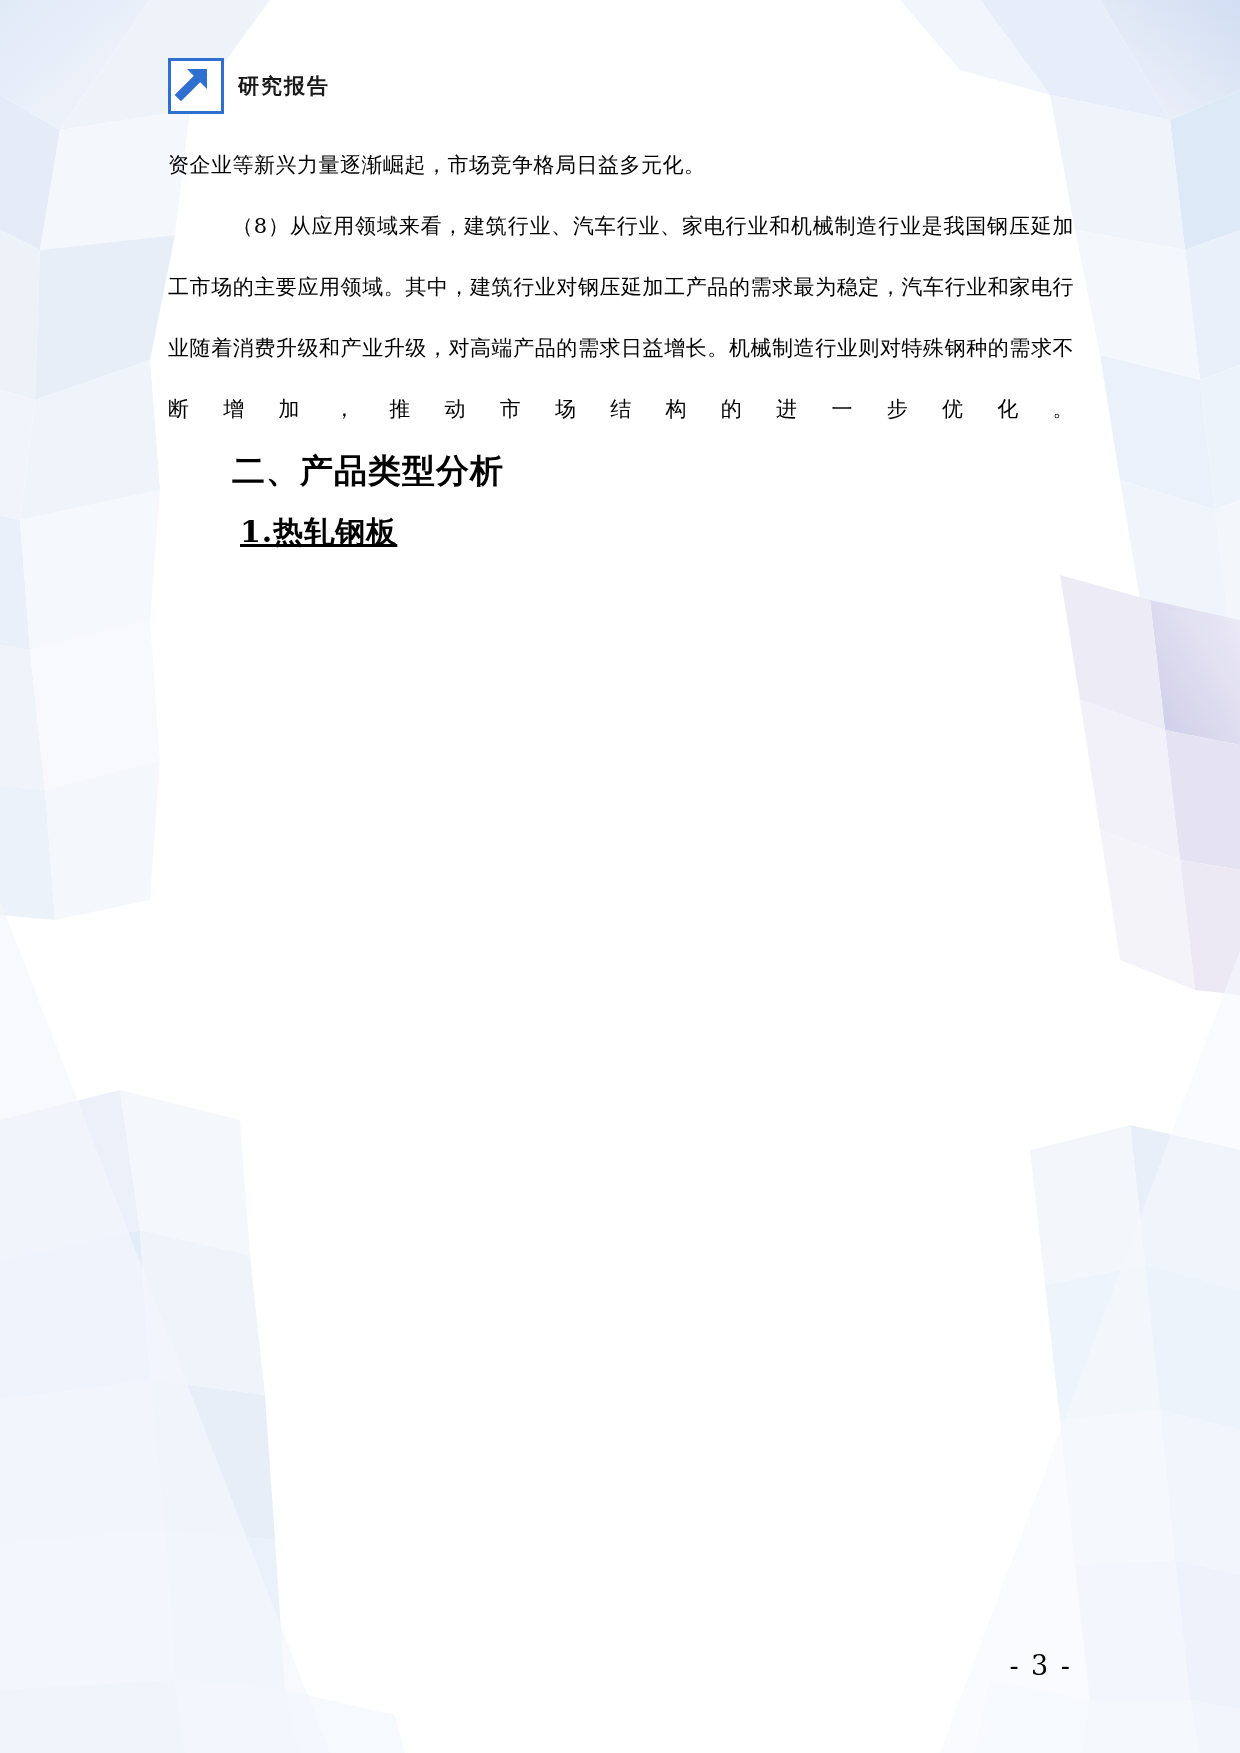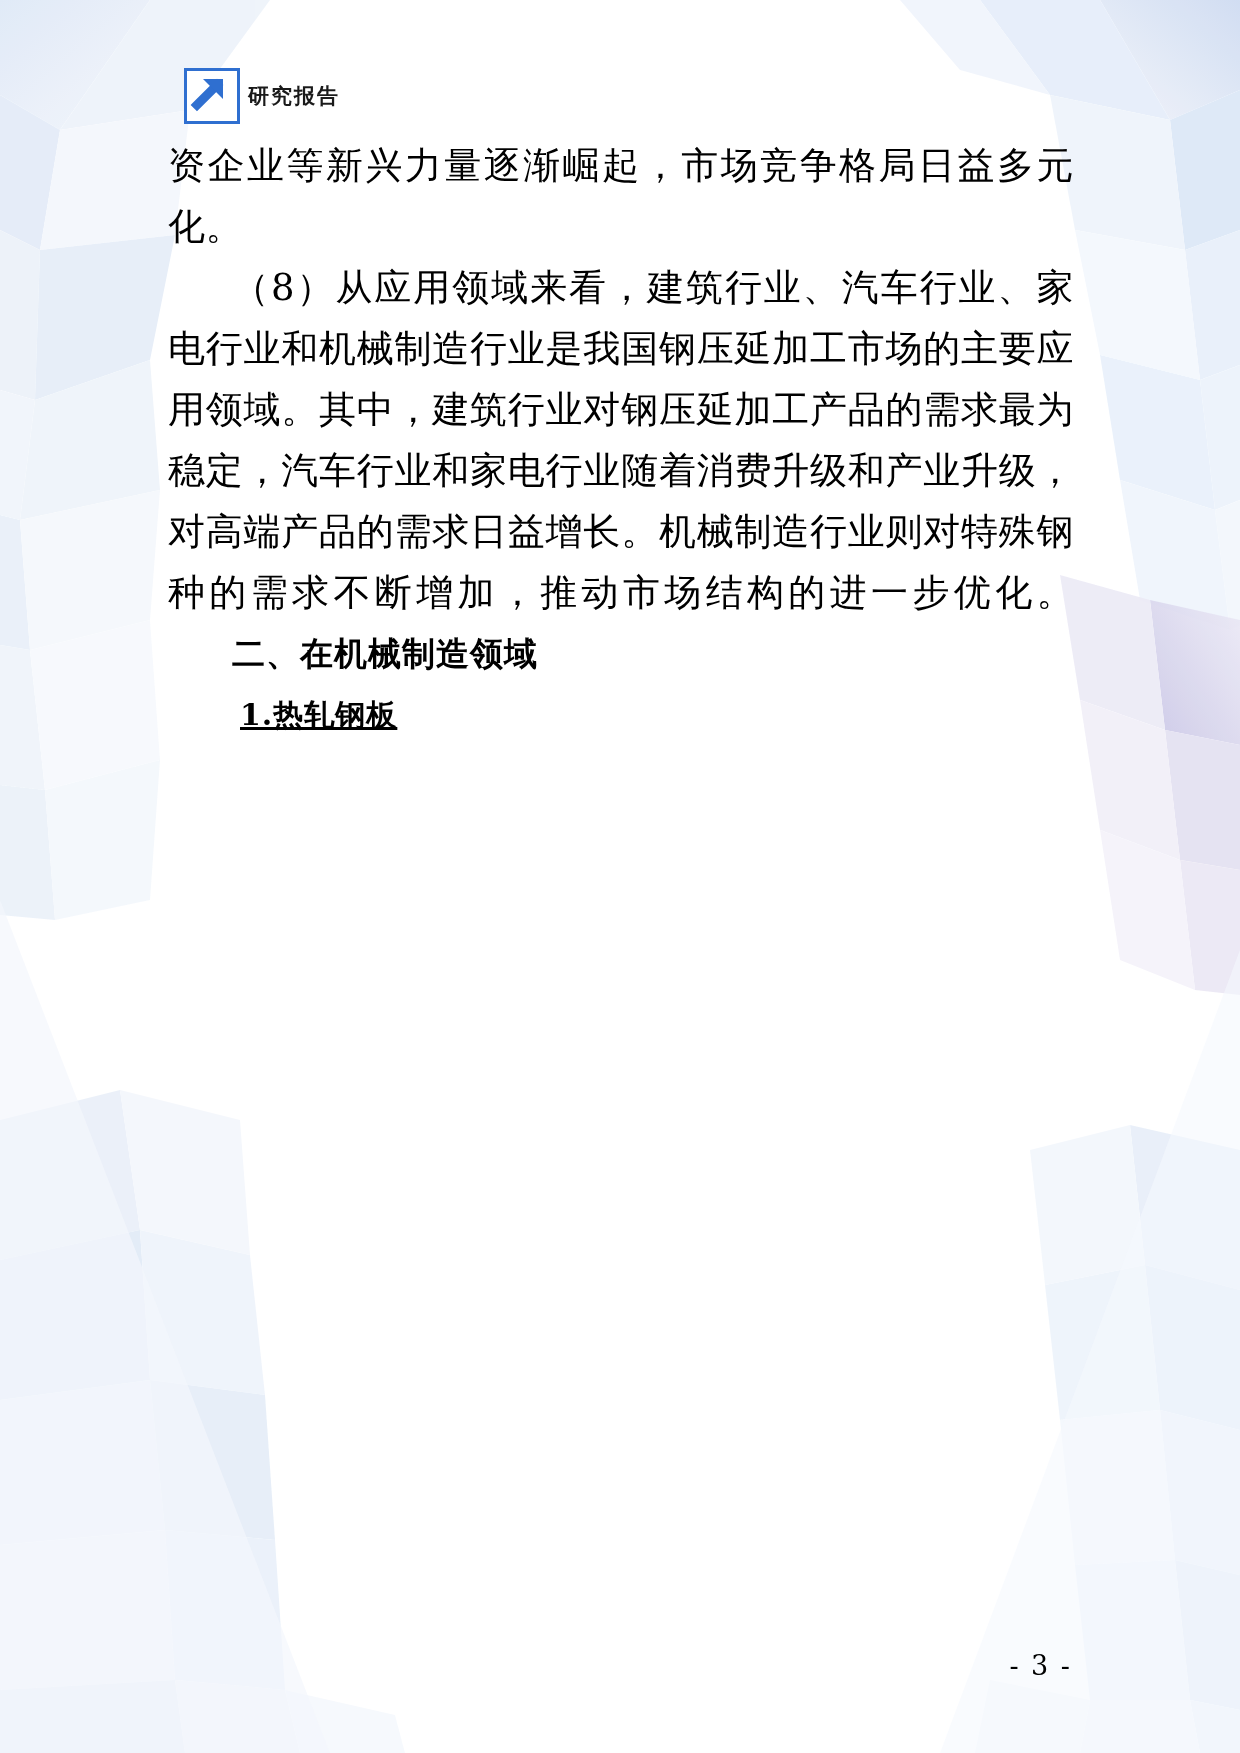--- a/index.html
+++ b/index.html
@@ -31,26 +31,25 @@
     position: relative;
     z-index: 2;
     width: 1240px;
     height: 1753px;
     box-sizing: border-box;
   }
 
   
   .header {
     position: absolute;
-    top: 68px;
+    top: 58px;
     left: 168px;
     display: flex;
     align-items: center;
-    gap: 8px;
-    margin-left: 16px;
+    gap: 14px;
   }
   .logo-mark {
     width: 56px;
     height: 56px;
     border: 3px solid #2f6fd0;
     box-sizing: border-box;
     position: relative;
     background: #ffffff;
   }
   .logo-mark svg {
@@ -68,21 +67,21 @@
   
   .content {
     position: absolute;
     top: 135px;
     left: 168px;
     width: 906px;
   }
 
   p.para {
     margin: 0;
-    font-size: 37px;
+    font-size: 21px;
     line-height: 61px;
     color: #000000;
     text-align: justify;
     text-align-last: justify;
     letter-spacing: 0.5px;
   }
   p.para.first-line-cont {
     text-indent: 0;
   }
   p.para.indent {
@@ -232,21 +231,21 @@
     <span class="logo-text">研究报告</span>
   </div>
 
   <div class="content">
 
     <p class="para first-line-cont last-left">资企业等新兴力量逐渐崛起，市场竞争格局日益多元化。</p>
 
 
     <p class="para indent">（8）从应用领域来看，建筑行业、汽车行业、家电行业和机械制造行业是我国钢压延加工市场的主要应用领域。其中，建筑行业对钢压延加工产品的需求最为稳定，汽车行业和家电行业随着消费升级和产业升级，对高端产品的需求日益增长。机械制造行业则对特殊钢种的需求不断增加，推动市场结构的进一步优化。</p>
 
-    <h2 class="heading-l1">二、在机械制造领域</h2>
+    <h2 class="heading-l1">二、产品类型分析</h2>
 
     <h3 class="heading-l2">1.热轧钢板</h3>
 
 
   </div>
 
   <div class="footer">- 3 -</div>
 
 </div>
 

